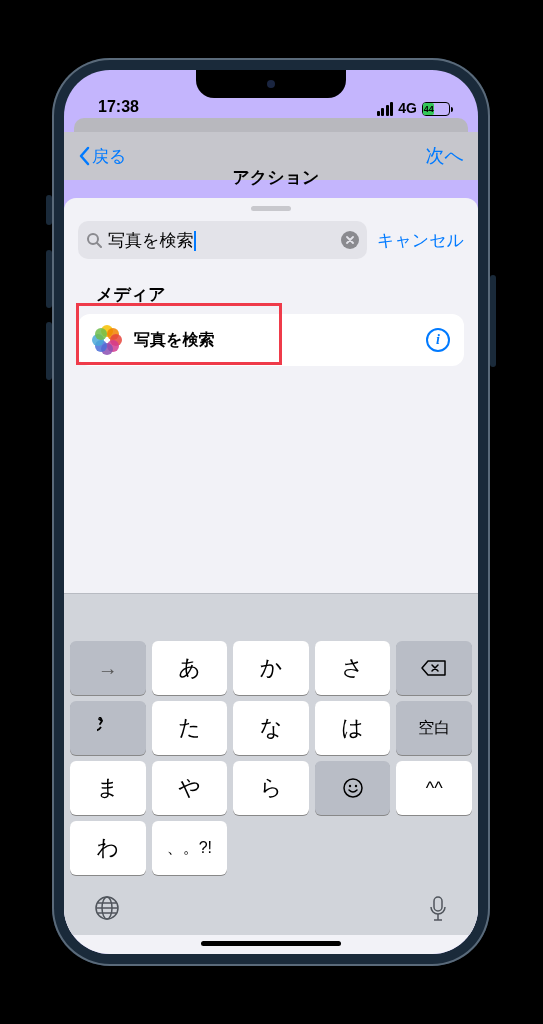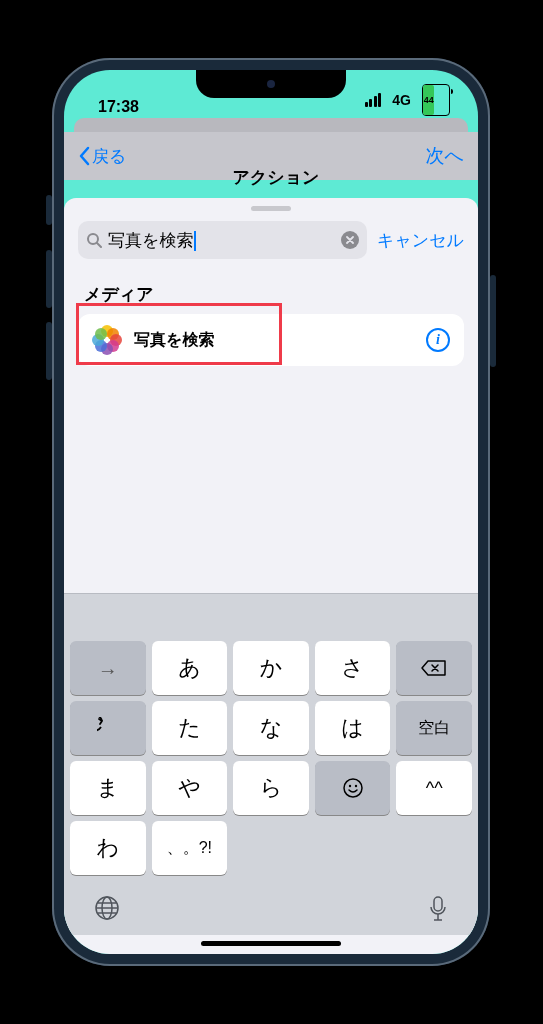--- a/index.html
+++ b/index.html
@@ -15,45 +15,45 @@
     padding: 12px;
   }
   .side-btn { position: absolute; background: #1a2a3a; border-radius: 3px; }
   .side-btn.l1 { left: 46px; top: 195px; width: 6px; height: 30px; }
   .side-btn.l2 { left: 46px; top: 250px; width: 6px; height: 58px; }
   .side-btn.l3 { left: 46px; top: 322px; width: 6px; height: 58px; }
   .side-btn.r1 { left: 490px; top: 275px; width: 6px; height: 92px; }
 
   .screen {
     width: 100%; height: 100%;
-    background: #5eead4;
+    background: #c4b5fd;
     border-radius: 46px;
     overflow: hidden;
     position: relative;
     display: flex; flex-direction: column;
   }
   .notch {
     position: absolute; top: 0; left: 50%; transform: translateX(-50%);
     width: 150px; height: 28px; background: #000;
     border-bottom-left-radius: 18px; border-bottom-right-radius: 18px;
     z-index: 50;
   }
   .notch::after { content:""; position:absolute; left:50%; top:10px; transform:translateX(-50%);
     width:8px; height:8px; background:#1a2540; border-radius:50%; }
 
   .status-bar {
     height: 48px; display: flex; align-items: flex-end; justify-content: space-between;
     padding: 0 28px 2px 34px; font-weight: 600; font-size: 16px; color: #000;
   }
-  .status-right { display: flex; align-items: center; gap: 11px; }
+  .status-right { display: flex; align-items: flex-end; gap: 5px; }
   .signal { display: flex; align-items: flex-end; gap: 1.5px; }
   .signal span { width: 3px; background: #000; border-radius: 1px; }
   .signal span:nth-child(1){height:5px} .signal span:nth-child(2){height:8px}
   .signal span:nth-child(3){height:11px} .signal span:nth-child(4){height:14px}
-  .battery { width: 28px; height: 32px; border: 1.5px solid #000; border-radius: 4px; position: relative; display:flex; align-items:center; }
+  .battery { width: 28px; height: 14px; border: 1.5px solid #000; border-radius: 4px; position: relative; display:flex; align-items:center; }
   .battery::after { content:""; position:absolute; right:-4px; top:4px; width:2px; height:5px; background:#000; border-radius:0 2px 2px 0; }
   .battery-fill { height: 100%; width: 44%; background:#34c759; border-radius:2px; display:flex; align-items:center; justify-content:center; font-size:9px; font-weight:700; color:#000; }
 
   .stacked-top { height: 14px; margin: 0 10px; background:#b8b8be; border-radius: 10px 10px 0 0; }
 
   .nav {
     height: 48px; display: flex; align-items: center; justify-content: space-between;
     padding: 0 14px; background:#c6c6cc;
   }
   .nav-back { display:flex; align-items:center; color:#007aff; font-size:17px; gap:2px; }
@@ -70,21 +70,21 @@
   .search-box {
     flex:1; background:#e3e3e9; border-radius:10px; height:38px;
     display:flex; align-items:center; padding:0 8px; gap:6px;
   }
   .search-icon { color:#8a8a8f; }
   .search-text { flex:1; font-size:17px; color:#000; position:relative; }
   .caret { display:inline-block; width:2px; height:20px; background:#007aff; vertical-align:middle; margin-left:1px; }
   .clear-btn { width:18px; height:18px; background:#8a8a8f; border-radius:50%; display:flex; align-items:center; justify-content:center; color:#e3e3e9; font-size:12px; font-weight:700; }
   .cancel-link { color:#007aff; font-size:17px; white-space:nowrap;text-align:right; }
 
-  .section-header { font-size:17px; font-weight:700; color:#000; padding:24px 20px 8px; }
+  .section-header { font-size:17px; font-weight:700; color:#000; padding:24px 32px 8px; }
 
   .action-row {
     margin: 0 14px; background:#fff; border-radius:12px; height:52px;
     display:flex; align-items:center; padding:0 14px; gap:12px;
   }
   .highlight-box {
     position:absolute; border:3px solid #ef3b4a; pointer-events:none;
     left:12px; top:105px; width:206px; height:62px;
   }
   .photos-icon { width:30px; height:30px; position:relative; }

